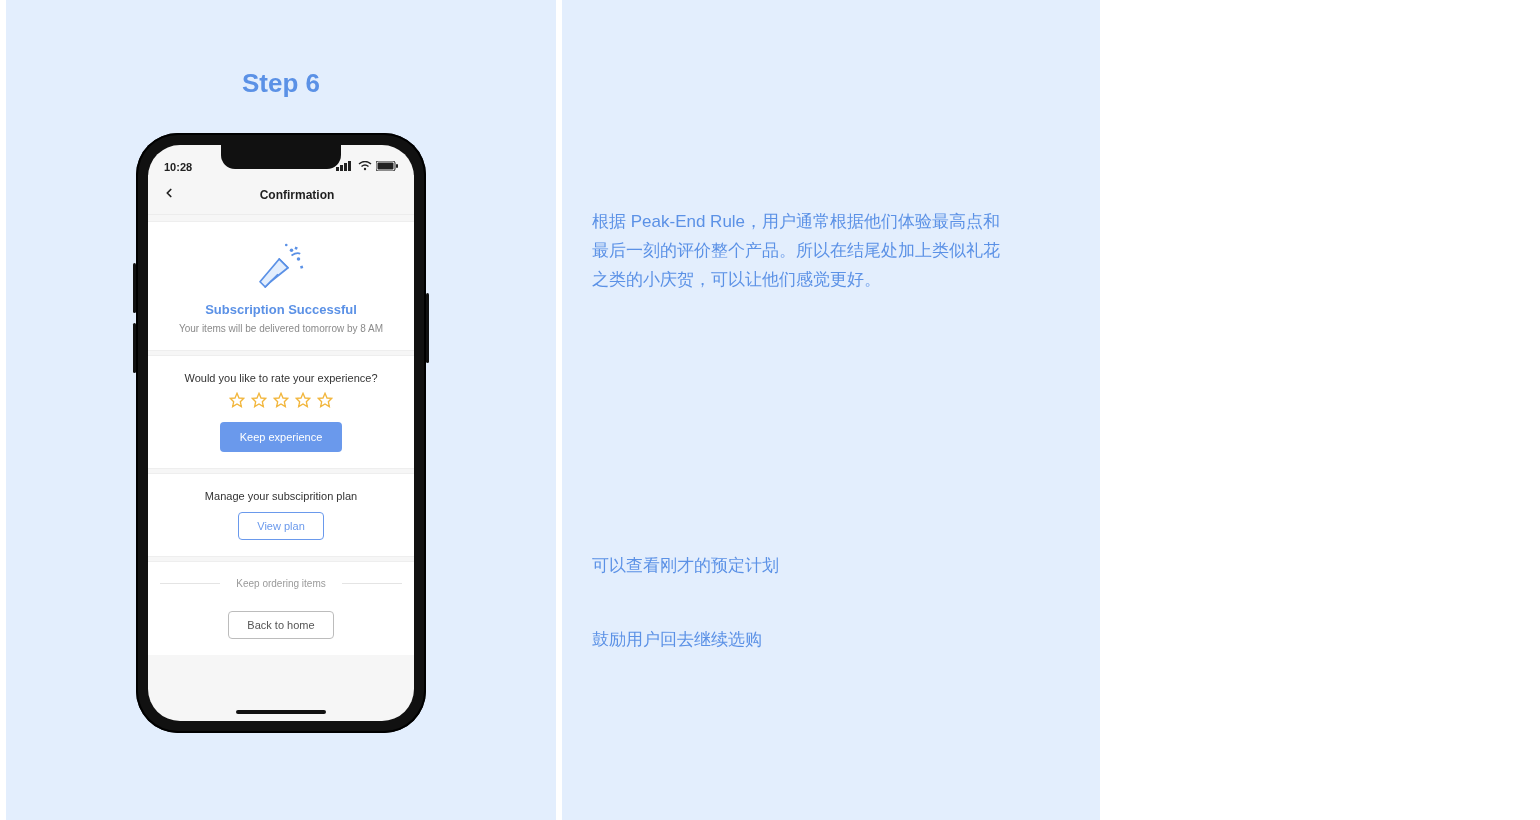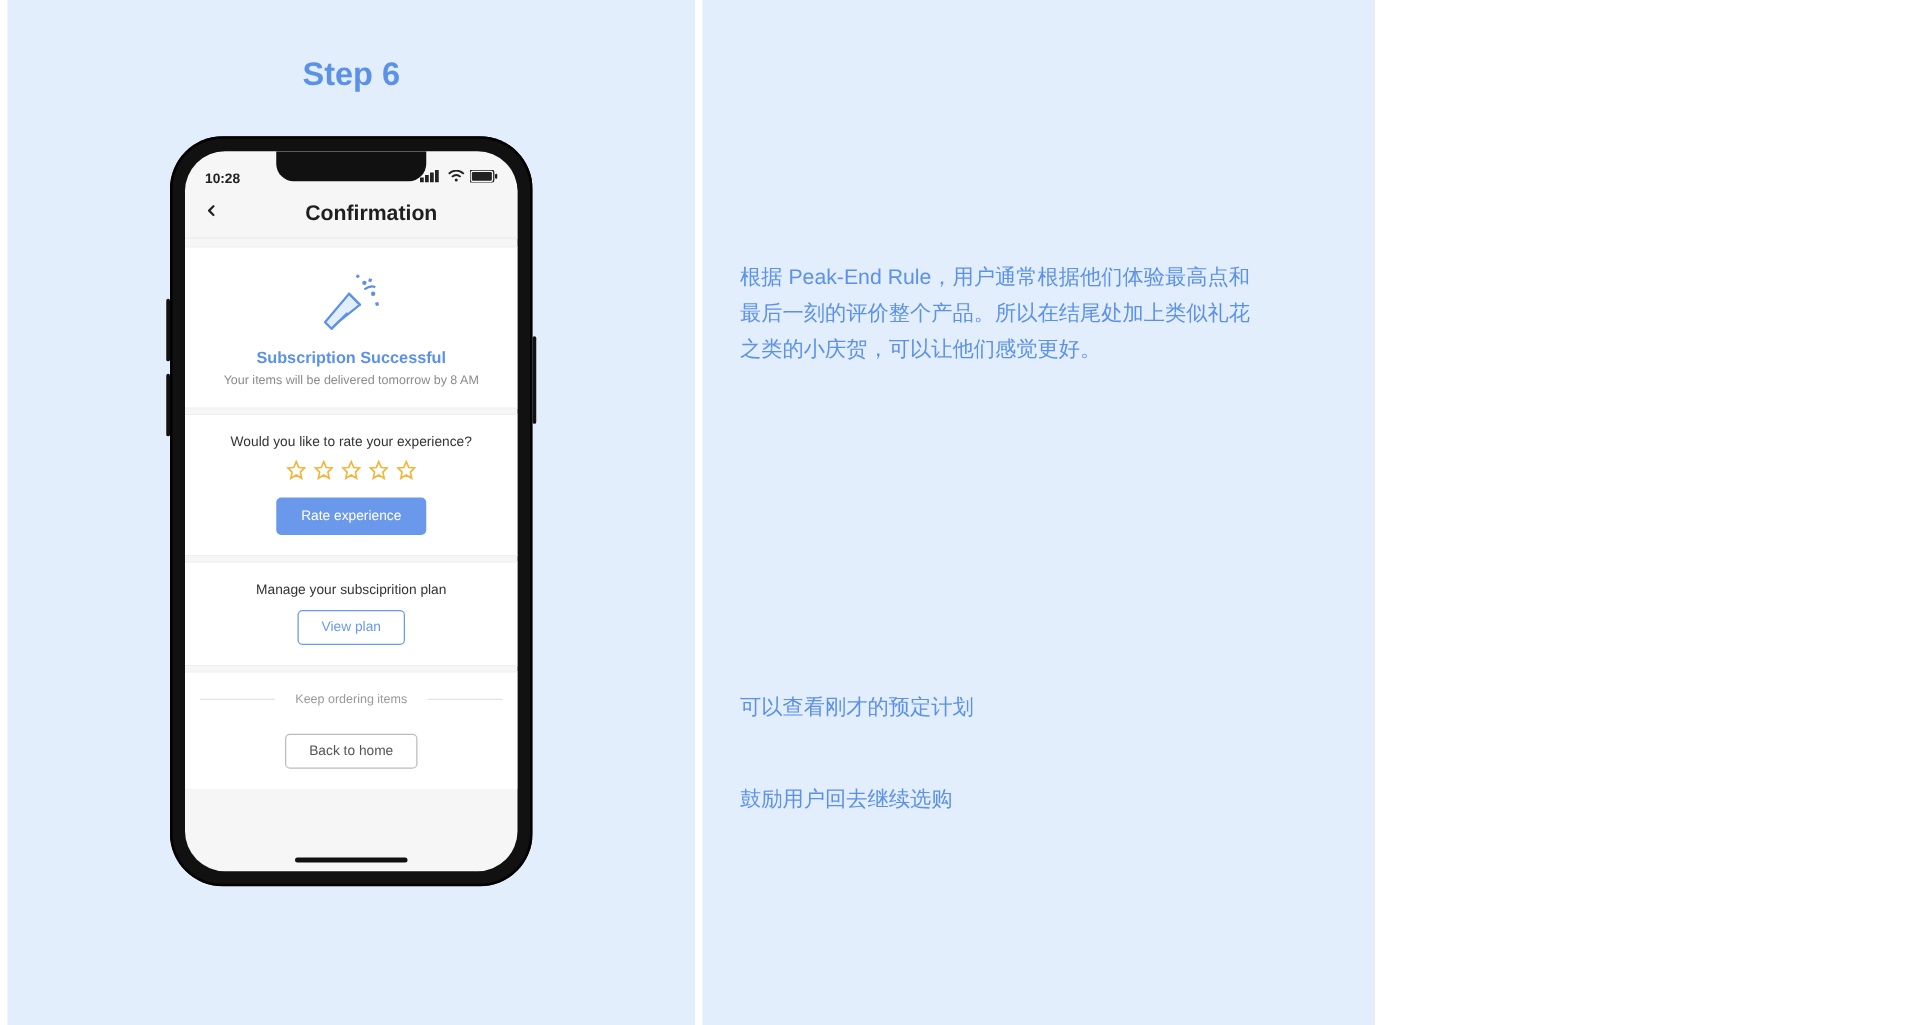--- a/index.html
+++ b/index.html
@@ -6,21 +6,21 @@
   body {
     width: 1540px;
     height: 820px;
     font-family: -apple-system, "Helvetica Neue", Arial, "PingFang SC", "Microsoft YaHei", sans-serif;
     background: #ffffff;
     overflow: hidden;
   }
   .layout { display: flex; width: 100%; height: 100%; }
   .col { background: #e3eefd; height: 100%; }
   .col-left { width: 490px; padding: 80px 30px 0 64px; }
-  .col-mid  { width: 550px; padding-top: 44px; margin: 0 6px; display: flex; flex-direction: column; align-items: center; position: relative; }
+  .col-mid  { width: 550px; padding-top: 68px; margin: 0 6px; display: flex; flex-direction: column; align-items: center; position: relative; }
   .col-right{ width: 538px; padding: 80px 40px 0 30px; }
 
   .swipe-row { display: flex; align-items: center; gap: 10px; color: #5b91e6; font-size: 17px; font-weight: 600; }
   .swipe-row svg { width: 18px; height: 18px; }
 
   .step-title { color: #5b91e6; font-size: 26px; font-weight: 700; margin-bottom: 34px; }
 
   
   .phone {
     width: 290px; height: 600px; background: #111; border-radius: 42px; padding: 12px; position: relative;
@@ -39,21 +39,21 @@
   }
   .statusbar {
     height:30px; display:flex; justify-content:space-between; align-items:flex-end; padding:0 16px 2px; font-size:11px; font-weight:600; color:#222;
   }
   .status-right { display:flex; gap:4px; align-items:center; }
   .status-right svg { height:10px; }
 
   .topbar { display:flex; align-items:center; justify-content:center; height:40px; position:relative; border-bottom:1px solid #ececec; background:#f6f6f6; }
   .topbar .back { position:absolute; left:14px; top:50%; transform:translateY(-50%); }
   .topbar .back svg{ width:14px; height:14px; }
-  .topbar-title { font-size:17px; font-weight:700; color:#1f1f1f;margin-left:32px; }
+  .topbar-title { font-size:12px; font-weight:700; color:#1f1f1f;margin-left:32px; }
 
   .card { background:#fff; border-top:1px solid #eee; border-bottom:1px solid #eee; margin-top:6px; padding:16px 12px; display:flex; flex-direction:column; align-items:center; text-align:center; }
   .card + .card { margin-top:4px; }
 
   .confetti-wrap { width:56px; height:56px; margin-bottom:8px; }
   .succ-title { color:#5b91e6; font-size:13px; font-weight:600; margin-bottom:6px; }
   .succ-sub   { color:#8b8b8b; font-size:10px; }
 
   .rate-q { font-size:11px; color:#333; margin-bottom:8px; }
   .stars { display:flex; gap:6px; margin-bottom:14px; }
@@ -165,21 +165,21 @@
             <svg viewBox="0 0 24 24" fill="none" stroke="#f2b63c" stroke-width="2">
                 <polygon points="12 2 15 9 22 9.5 17 14.5 18.5 22 12 18 5.5 22 7 14.5 2 9.5 9 9"></polygon>
               </svg>
             <svg viewBox="0 0 24 24" fill="none" stroke="#f2b63c" stroke-width="2">
                 <polygon points="12 2 15 9 22 9.5 17 14.5 18.5 22 12 18 5.5 22 7 14.5 2 9.5 9 9"></polygon>
               </svg>
             <svg viewBox="0 0 24 24" fill="none" stroke="#f2b63c" stroke-width="2">
                 <polygon points="12 2 15 9 22 9.5 17 14.5 18.5 22 12 18 5.5 22 7 14.5 2 9.5 9 9"></polygon>
               </svg>
           </div>
-          <button class="btn-primary">Rate experience</button>
+          <button class="btn-primary">Keep experience</button>
         </div>
 
         <div class="card">
           <div class="mg-title">Manage your subsciprition plan</div>
           <button class="btn-outline-blue">View plan</button>
         </div>
 
         <div class="card" style="border-bottom:none;">
           <div class="sep-row">
             <span class="line"></span>

